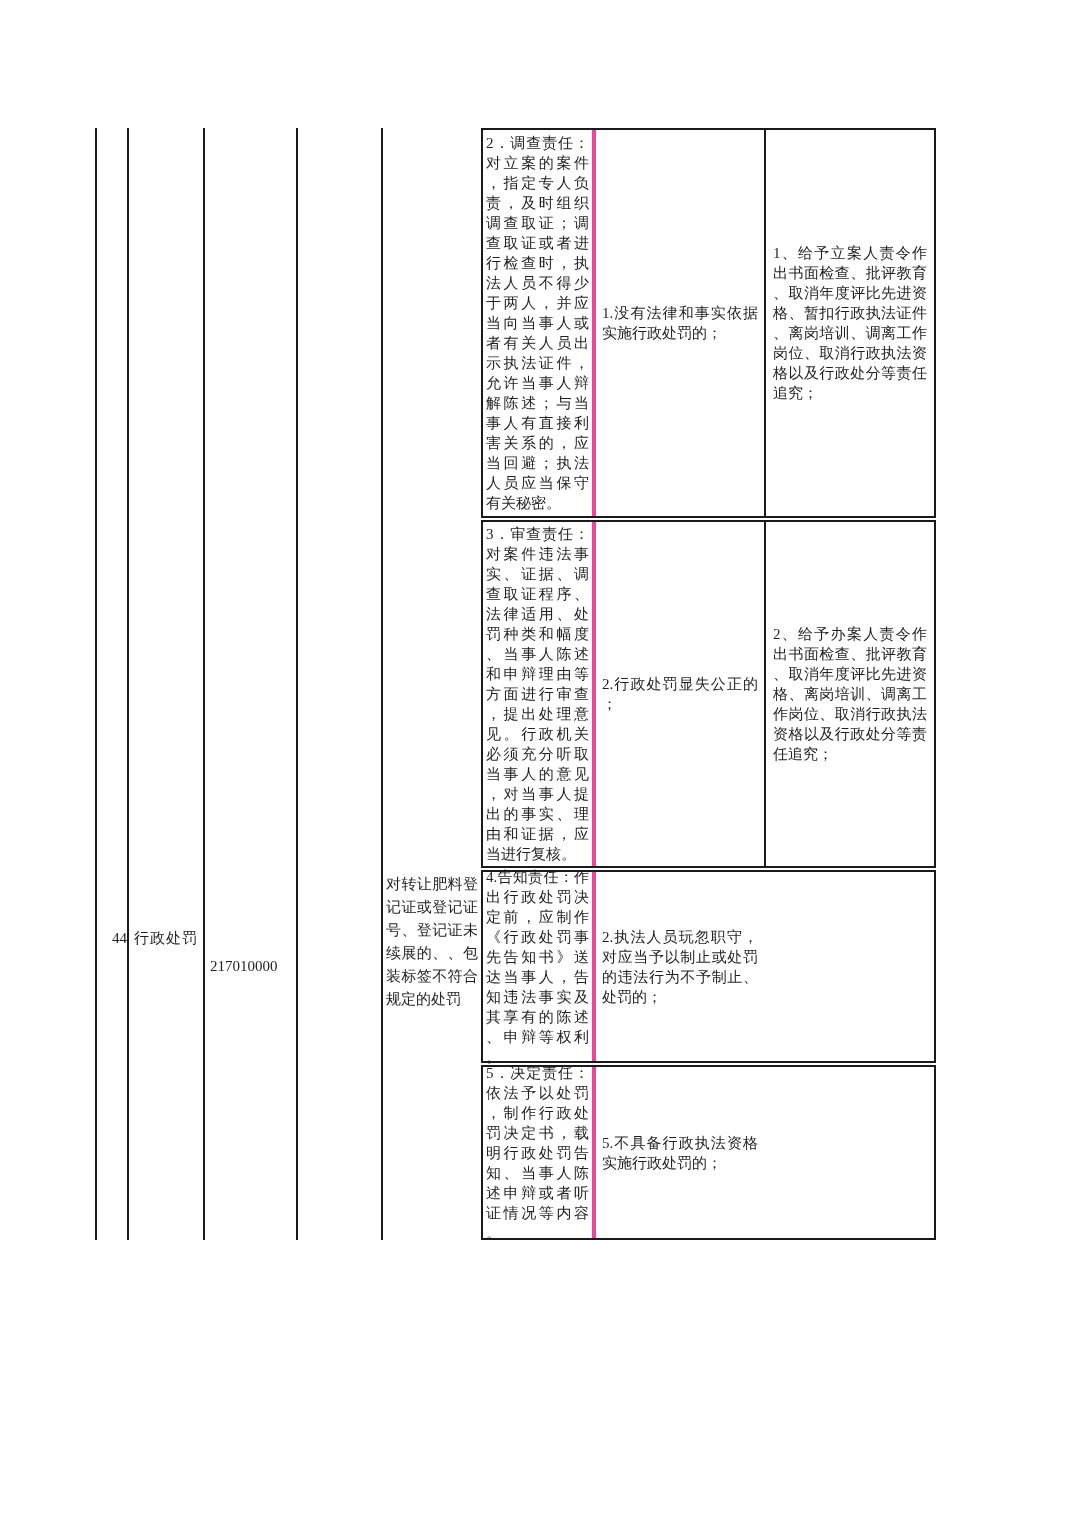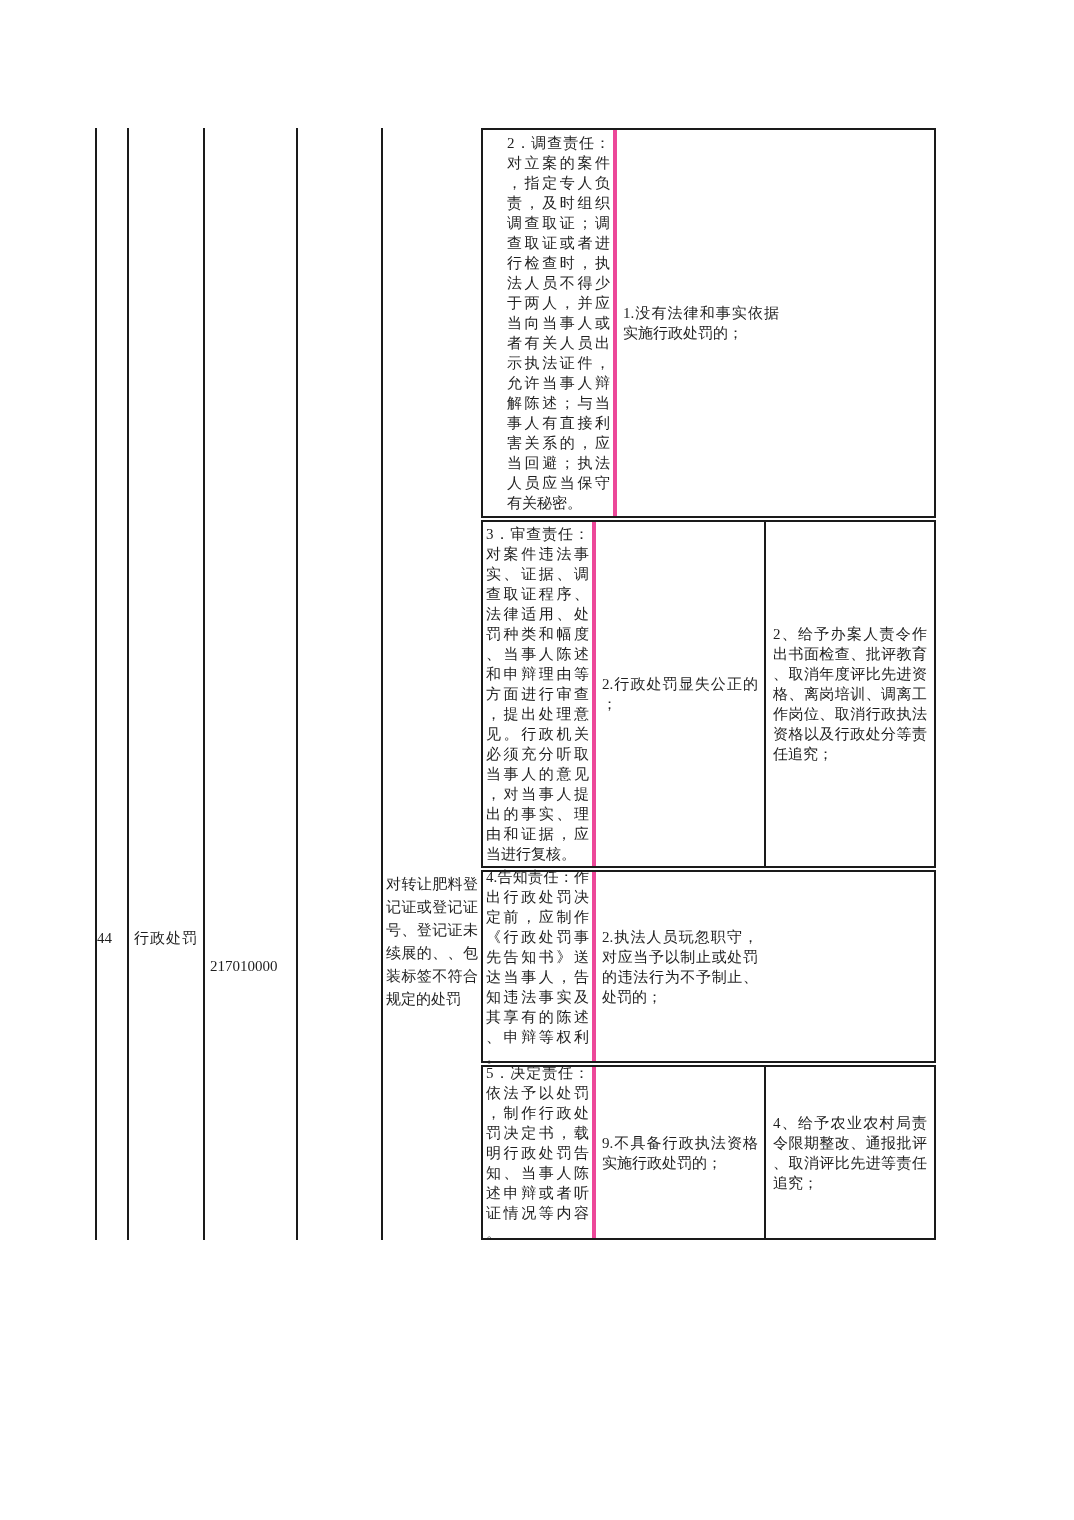--- a/index.html
+++ b/index.html
@@ -26,21 +26,21 @@
   .vl-c { left: 203px; }
   .vl-d { left: 296px; }
   .vl-e { left: 381px; }
 
   
   .lcell {
     position: absolute;
     line-height: 20px;
     white-space: nowrap;
   }
-  .cell-seq   { left: 97px;  width: 30px; top: 928px; text-align: left; }
+  .cell-seq   { left: 97px;  width: 30px; top: 928px; text-align: right; }
   .cell-type  { left: 129px; width: 74px; top: 928px; text-align: center; letter-spacing: 1px; }
   .cell-code  { left: 210px; width: 86px; top: 928px; text-align: left; margin-top: 28px; }
   .cell-name  {
     position: absolute;
     left: 386px; width: 92px; top: 873px;
     line-height: 23px;
     text-align: justify;
     text-justify: inter-character;
     word-break: break-all;
     line-break: anywhere;
@@ -54,21 +54,21 @@
     top: 128px;
     width: 455px;
   }
   .grow {
     display: flex;
     box-sizing: border-box;
     border: 2px solid #1a1a1a;
     margin-bottom: 2px;
     background: #ffffff;
   }
-  .r1 { height: 390px; padding-left: 21px; }
+  .r1 { height: 390px; }
   .r2 { height: 348px; }
   .r3 { height: 193px; font-family: Liberation Serif, serif; }
   .r4 { height: 175px; }
 
   .gc {
     display: flex;
     align-items: center;
     box-sizing: border-box;
   }
   .c-duty        { width: 109px; padding: 4px 3px; }
@@ -102,20 +102,23 @@
 
   <div class="grid">
 
     <div class="grow r1">
       <div class="gc c-duty">
         <div class="celltext">2．调查责任：对立案的案件，指定专人负责，及时组织调查取证；调查取证或者进行检查时，执法人员不得少于两人，并应当向当事人或者有关人员出示执法证件，允许当事人辩解陈述；与当事人有直接利害关系的，应当回避；执法人员应当保守有关秘密。</div>
       </div>
       <div class="gc c-situation">
         <div class="celltext">1.没有法律和事实依据实施行政处罚的；</div>
       </div>
+      <div class="gc c-consequence">
+        <div class="celltext">1、给予立案人责令作出书面检查、批评教育、取消年度评比先进资格、暂扣行政执法证件、离岗培训、调离工作岗位、取消行政执法资格以及行政处分等责任追究；</div>
+      </div>
     </div>
 
     <div class="grow r2">
       <div class="gc c-duty">
         <div class="celltext">3．审查责任：对案件违法事实、证据、调查取证程序、法律适用、处罚种类和幅度、当事人陈述和申辩理由等方面进行审查，提出处理意见。行政机关必须充分听取当事人的意见，对当事人提出的事实、理由和证据，应当进行复核。</div>
       </div>
       <div class="gc c-situation">
         <div class="celltext">2.行政处罚显失公正的；</div>
       </div>
       <div class="gc c-consequence">
@@ -130,21 +133,18 @@
       <div class="gc c-situation">
         <div class="celltext">2.执法人员玩忽职守，对应当予以制止或处罚的违法行为不予制止、处罚的；</div>
       </div>
     </div>
 
     <div class="grow r4">
       <div class="gc c-duty">
         <div class="celltext">5．决定责任：依法予以处罚，制作行政处罚决定书，载明行政处罚告知、当事人陈述申辩或者听证情况等内容。</div>
       </div>
       <div class="gc c-situation">
-        <div class="celltext">9.不具备行政执法资格实施行政处罚的；</div>
-      </div>
-      <div class="gc c-consequence">
-        <div class="celltext">4、给予农业农村局责令限期整改、通报批评、取消评比先进等责任追究；</div>
+        <div class="celltext">5.不具备行政执法资格实施行政处罚的；</div>
       </div>
     </div>
 
   </div>
 </div>
 
 </body></html>

